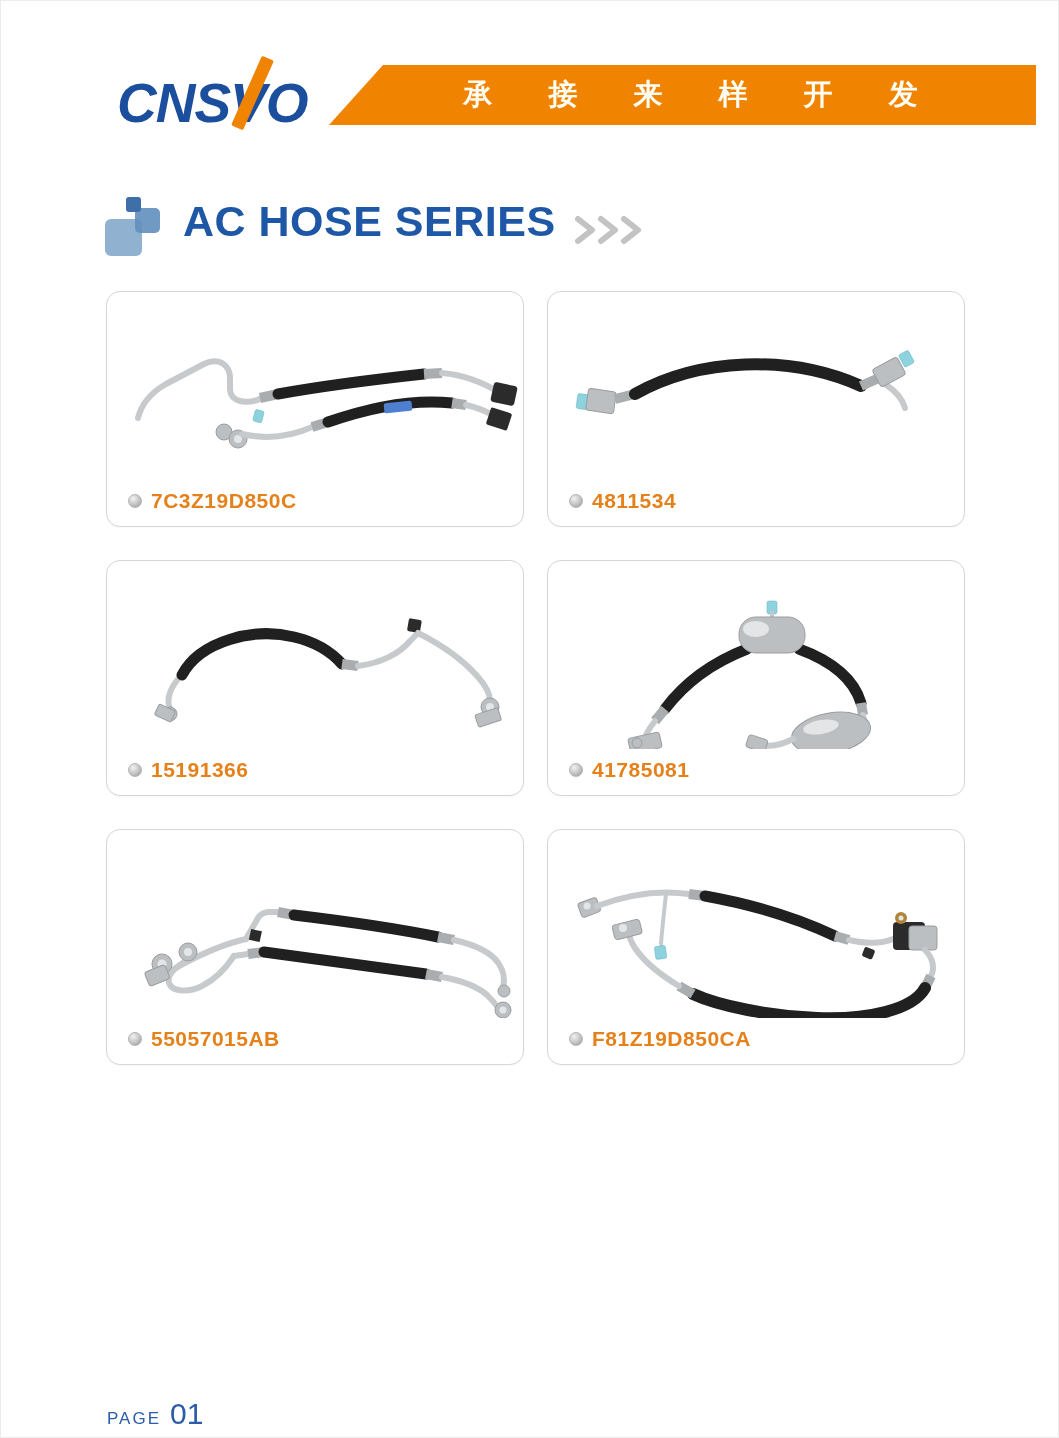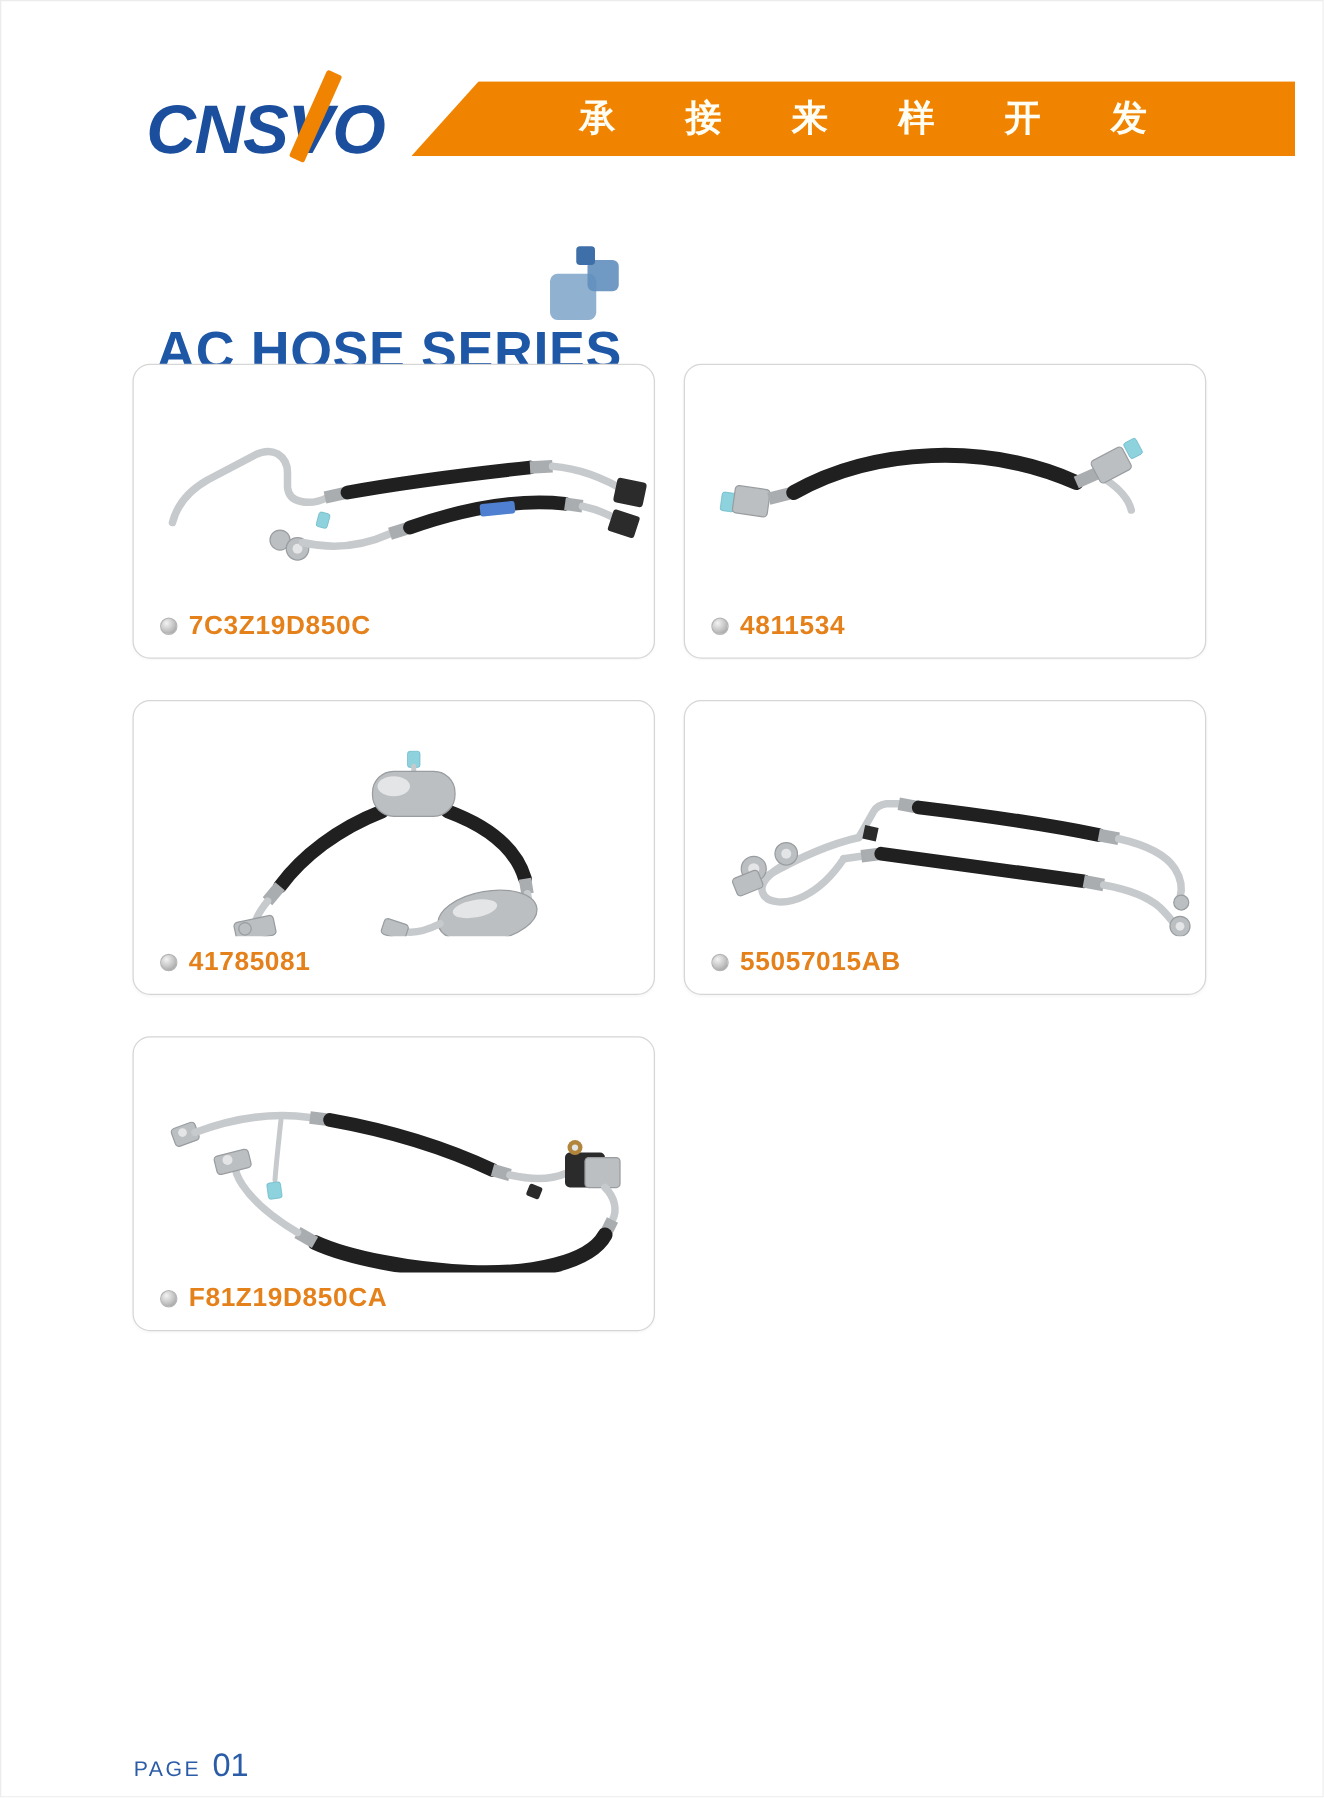--- a/index.html
+++ b/index.html
@@ -24,21 +24,21 @@
     background:#f08300;
     clip-path:polygon(54px 0, 100% 0, 100% 100%, 0 100%);
     display:flex; align-items:center; justify-content:center;
   }
   .banner-text {
     color:#fffef4; font-size:29px; font-weight:600;
     letter-spacing:24px; padding-left:40px; white-space:nowrap;
   }
 
   
-  .section-header { position:absolute; left:104px; top:196px; height:68px; display:flex; align-items:flex-end;flex-direction:column; }
+  .section-header { position:absolute; left:104px; top:196px; height:68px; display:flex; align-items:flex-start; }
   .sq-wrap { position:relative; width:58px; height:60px; flex:0 0 auto; }
   .sq3 { position:absolute; left:0; top:22px; width:37px; height:37px; border-radius:6px; background:rgba(124,164,200,0.85); }
   .sq2 { position:absolute; left:30px; top:11px; width:25px; height:25px; border-radius:5px; background:rgba(96,142,188,0.9); }
   .sq1 { position:absolute; left:21px; top:0; width:15px; height:15px; border-radius:3px; background:#3f6fa9; }
   .page-title { margin-left:20px; font-size:43px; font-weight:800; color:#1e57a6; letter-spacing:0.5px; white-space:nowrap; }
   .chevrons { margin-left:16px; margin-top:14px; }
 
   
   .grid {
     position:absolute; left:105px; top:290px; width:938px;
@@ -67,21 +67,21 @@
   .hose .fit { fill:#bcbfc2; stroke:#999da0; stroke-width:1; }
   .hose .lt  { fill:#e3e5e6; stroke:none; }
   .hose .dk  { fill:#2b2b2b; stroke:none; }
   .hose .teal{ fill:#8ed2de; stroke:#5fb3c2; stroke-width:0.5; }
   .hose .lbl { fill:#4f7fd0; stroke:none; }
   .hose .brass{ fill:#b2853c; stroke:none; }
 
   
   .footer { position:absolute; left:106px; top:1396px; color:#2a5ca8; display:flex; align-items:baseline; }
   .page-label { font-size:17px; letter-spacing:2px; }
-  .page-number { font-size:26px; margin-left:9px; }
+  .page-number { font-size:30px; margin-left:9px; }
 </style>
 </head>
 <body>
 
 <div class="page">
 
   <div class="logo">
     <div class="logo-slash"></div>
     <div class="logo-text">CNSVO</div>
   </div>
@@ -143,20 +143,39 @@
         <path class="al" d="M336,84 C348,92 354,100 356,108"></path>
         <rect class="fit" x="326" y="62" width="28" height="20" rx="3" transform="rotate(-28 340 72)"></rect>
         <rect class="teal" x="352" y="52" width="11" height="14" rx="2" transform="rotate(-28 357 59)"></rect>
       </svg>
       <div class="part-row">
         <span class="bullet"></span>
         <span class="part-number">4811534</span>
       </div>
     </div>
 
+    <div class="card">
+      <svg class="hose" width="416" height="180" viewBox="0 0 416 180">
+        <path class="al" d="M70,110 C62,120 58,130 62,140"></path>
+        <circle class="fit" cx="62" cy="145" r="7"></circle>
+        <rect class="fit" x="48" y="138" width="18" height="12" rx="2" transform="rotate(25 57 144)"></rect>
+        <path class="bk" d="M74,106 C92,72 146,58 186,68 C212,74 226,86 234,95"></path>
+        <path class="cr" d="M234,95 L250,97"></path>
+        <path class="al" d="M250,97 C274,94 292,84 302,72 L310,64"></path>
+        <rect class="dk" x="300" y="50" width="13" height="13" rx="2" transform="rotate(10 306 56)"></rect>
+        <path class="al" d="M310,64 C334,76 356,92 370,108 C378,117 382,126 382,132"></path>
+        <circle class="fit" cx="382" cy="138" r="9"></circle>
+          <circle class="lt" cx="382" cy="138" r="4"></circle>
+        <rect class="fit" x="368" y="142" width="24" height="13" rx="2" transform="rotate(-18 380 148)"></rect>
+      </svg>
+      <div class="part-row">
+        <span class="bullet"></span>
+        <span class="part-number">15191366</span>
+      </div>
+    </div>
 
     <div class="card">
       <svg class="hose" width="416" height="180" viewBox="0 0 416 180">
         <rect class="teal" x="218" y="32" width="10" height="13" rx="2"></rect>
         <path class="alt" d="M223,44 L223,52"></path>
         <path class="bk" d="M198,80 C162,94 134,116 116,140"></path>
         <path class="cr" d="M116,140 L106,152"></path>
         <path class="al" d="M106,152 C98,162 94,170 96,176"></path>
         <rect class="fit" x="80" y="166" width="32" height="16" rx="3" transform="rotate(-12 96 174)"></rect>
         <circle class="fit" cx="88" cy="174" r="5"></circle>

